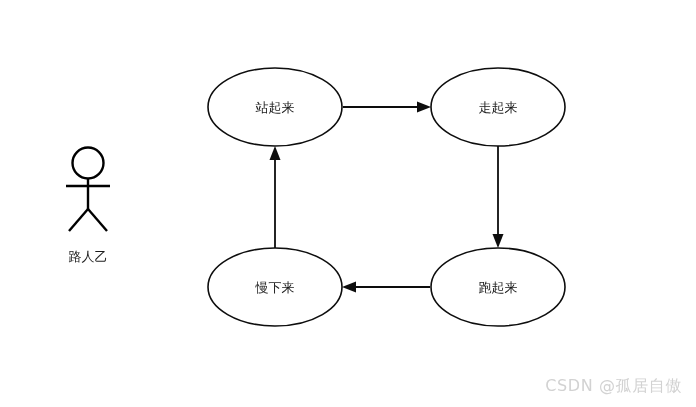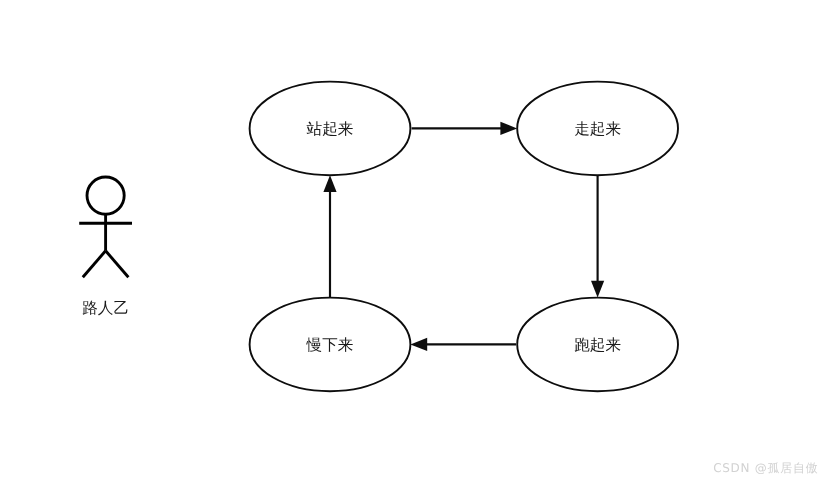--- a/index.html
+++ b/index.html
@@ -52,21 +52,21 @@
   }
   .arrow-head {
     fill: #0d0d0d;
     stroke: none;
   }
   .watermark-text {
     position: absolute;
     right: 14px;
     bottom: 10px;
     font-family: "DejaVu Sans", "Liberation Sans", sans-serif;
-    font-size: 10px;
+    font-size: 16px;
     color: #d2d2d2;
     letter-spacing: 0.6px;
     white-space: nowrap;
     user-select: none;
   }
 </style>
 </head>
 <body>
 
 <div id="canvas">

